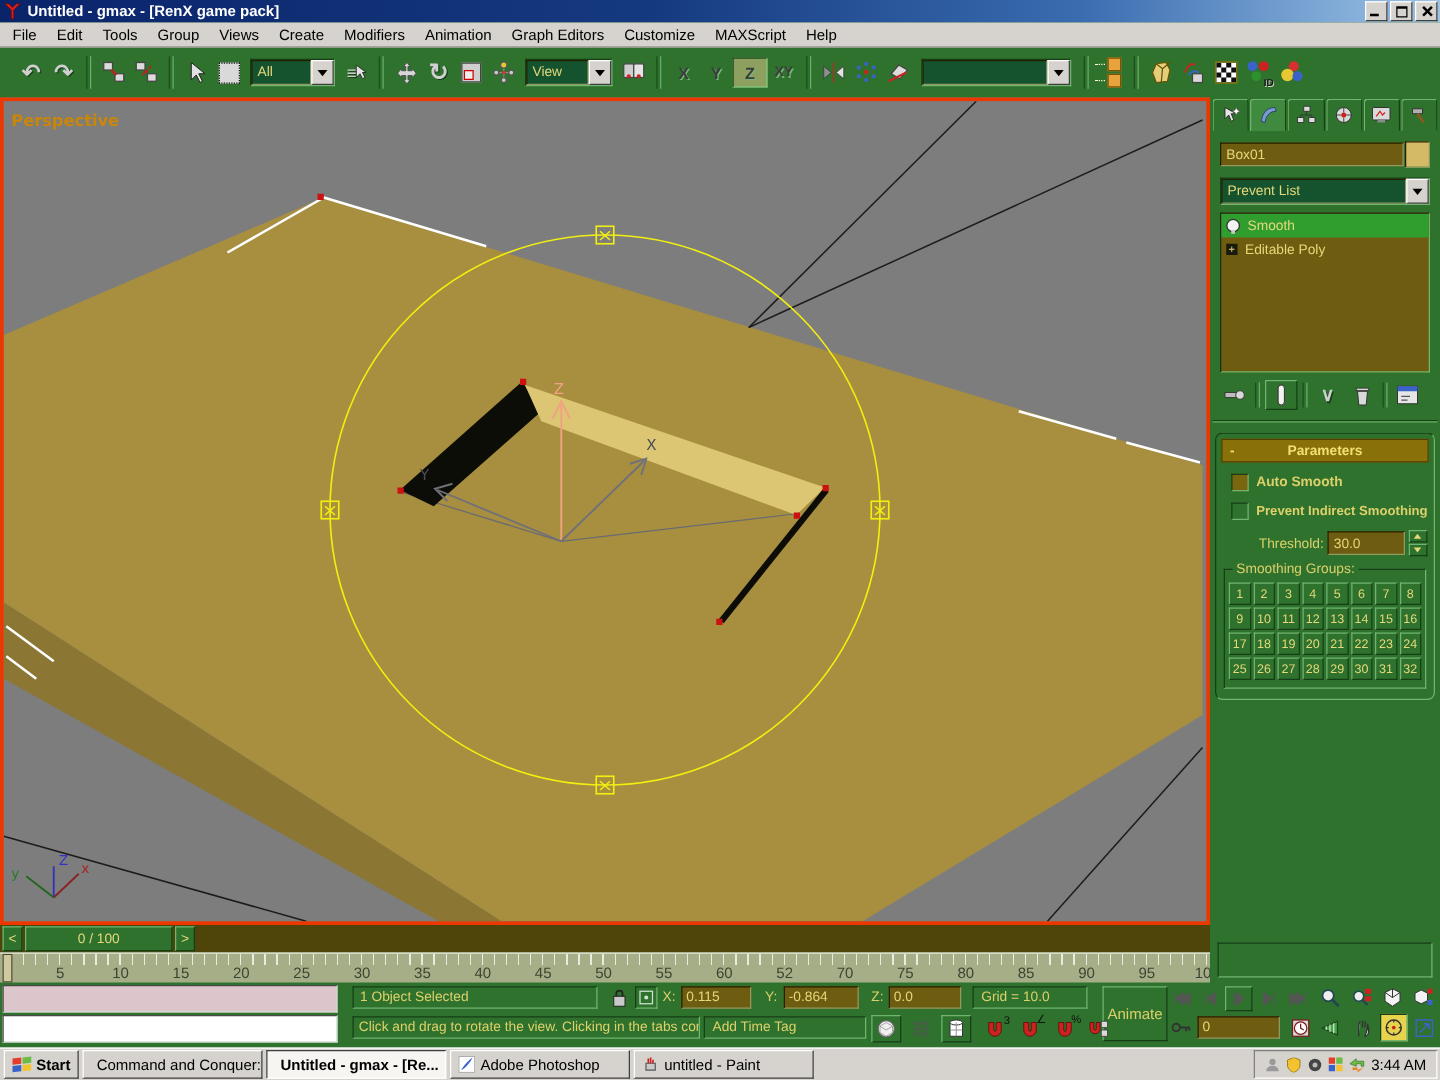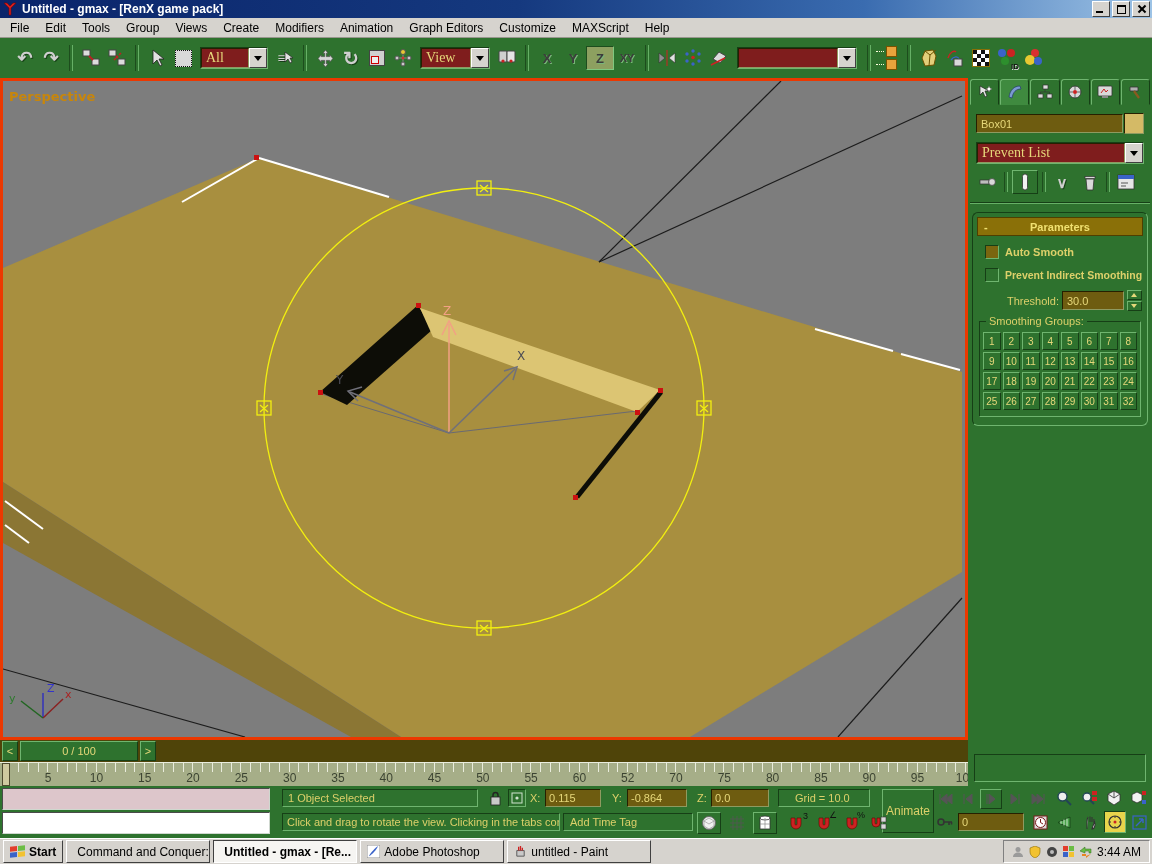--- a/index.html
+++ b/index.html
@@ -23,22 +23,22 @@
   .menuitem{padding:2px 8px;}
   
   .toolbar{position:absolute;left:0;top:38px;width:1152px;height:40px;display:flex;align-items:center;font-size:11px;}
   .tsep{width:2px;height:26px;margin:0 5px;border-left:1px solid #1d4d1d;border-right:1px solid #66b066;}
   .ib{height:26px;min-width:26px;display:flex;align-items:center;justify-content:center;color:#d8d8d8;position:relative;}
   .ib.pressed{background:#8da060;border:1px solid;border-color:#1d4d1d #7fc87f #7fc87f #1d4d1d;}
   .uglyph{font-size:18px;color:#cfcfcf;text-shadow:1px 1px 0 #163f16;font-weight:bold;line-height:1;}
   .axbtn{width:24px;height:22px;display:flex;align-items:center;justify-content:center;
     color:#3c3c3c;font-weight:bold;font-size:13px;text-shadow:1px 1px 0 #79b579;}
   .combo{display:flex;height:20px;border:1px solid;border-color:#163f16 #6fb56f #6fb56f #163f16;}
-  .combo .cval{background:#7f1d1d;color:#e6d87a;font-size:14px;padding:2px 4px;display:flex;align-items:center;
-    border:1px solid;border-color:#262000 #8f9a60 #8f9a60 #262000;font-family:Liberation Serif, serif;}
+  .combo .cval{background:#14532d;color:#e6d87a;font-size:11px;padding:2px 4px;display:flex;align-items:center;
+    border:1px solid;border-color:#262000 #8f9a60 #8f9a60 #262000;}
   .combo .carr{width:16px;background:#d6d3ce;border:1px solid;border-color:#fff #404040 #404040 #fff;
     display:flex;align-items:center;justify-content:center;}
   .dtri{width:0;height:0;border-left:4px solid transparent;border-right:4px solid transparent;border-top:5px solid #000;}
   .dotted-sq{width:15px;height:15px;border:1px dotted #111;background:#d9d9d9;}
   .scale-sq{width:14px;height:14px;background:#cfcfcf;border:1px solid #444;position:relative;}
   .scale-sq i{position:absolute;left:1px;bottom:1px;width:6px;height:6px;border:1px solid #c00;background:#eee;}
   .checker{width:16px;height:16px;border:1px solid #8a7008;
     background:repeating-conic-gradient(#fff 0 25%,#111 0 50%) 0 0/8px 8px;}
   .orangebox{width:9px;height:9px;background:#e8a33c;border:1px solid #7a5200;}
   .balls{position:relative;width:20px;height:20px;}
@@ -442,20 +442,30 @@
           <span>Box01</span>
         </div>
       <div class="swatch"></div>
     </div>
     <div class="combo" style="margin:8px 8px 0 8px;">
       <div class="cval" style="flex:1">Prevent List</div>
       <div class="carr">
           <span class="dtri"></span>
         </div>
     </div>
+    <div class="stack">
+      <div class="srow on">
+        <span class="bulb"></span>
+        <span>Smooth</span>
+      </div>
+      <div class="srow">
+        <span class="plusbox"></span>
+        <span>Editable Poly</span>
+      </div>
+    </div>
     <div class="stkbtns">
       <div class="skb">
           <svg width="18" height="14" viewBox="0 0 18 14">
             <rect x="1" y="5" width="9" height="4" fill="#bdbdbd" stroke="#333" stroke-width="0.7"></rect>
             <circle cx="13" cy="7" r="3.4" fill="#d9d9d9" stroke="#333" stroke-width="0.7"></circle>
           </svg>
         </div>
       <div class="ssep"></div>
       <div class="skb boxed">
           <svg width="10" height="18" viewBox="0 0 10 18">
@@ -604,21 +614,21 @@
         <span>0.115</span>
       </div>
     <div class="sb lab" style="left:612px;top:3px;">Y:</div>
     <div class="sb bfield" style="left:627px;top:3px;width:60px;height:18px;">
         <span>-0.864</span>
       </div>
     <div class="sb lab" style="left:697px;top:3px;">Z:</div>
     <div class="sb bfield" style="left:711px;top:3px;width:58px;height:18px;">
         <span>0.0</span>
       </div>
-    <div class="sb sunk lab" style="left:778px;top:3px;width:92px;padding-left:16px;">Grid = 10.0</div>
+    <div class="sb sunk lab" style="left:778px;top:3px;width:92px;padding-left:6px;">Grid = 10.0</div>
     <div class="sb rais pbtn" style="left:882px;top:3px;width:52px;height:44px;font-size:12px;">Animate</div>
 
     <div class="sb pbtn" style="left:936px;top:4px;width:20px;height:18px;">
         <svg width="14" height="10" viewBox="0 0 14 10">
           <path d="M1 0v10M13 0L7 5l6 5zM8 0L2 5l6 5z" fill="#555" stroke="#555"></path>
         </svg>
       </div>
     <div class="sb pbtn" style="left:959px;top:4px;width:18px;height:18px;">
         <svg width="10" height="10" viewBox="0 0 10 10">
           <path d="M1 0v10M9 0L3 5l6 5z" fill="#555" stroke="#555"></path>

